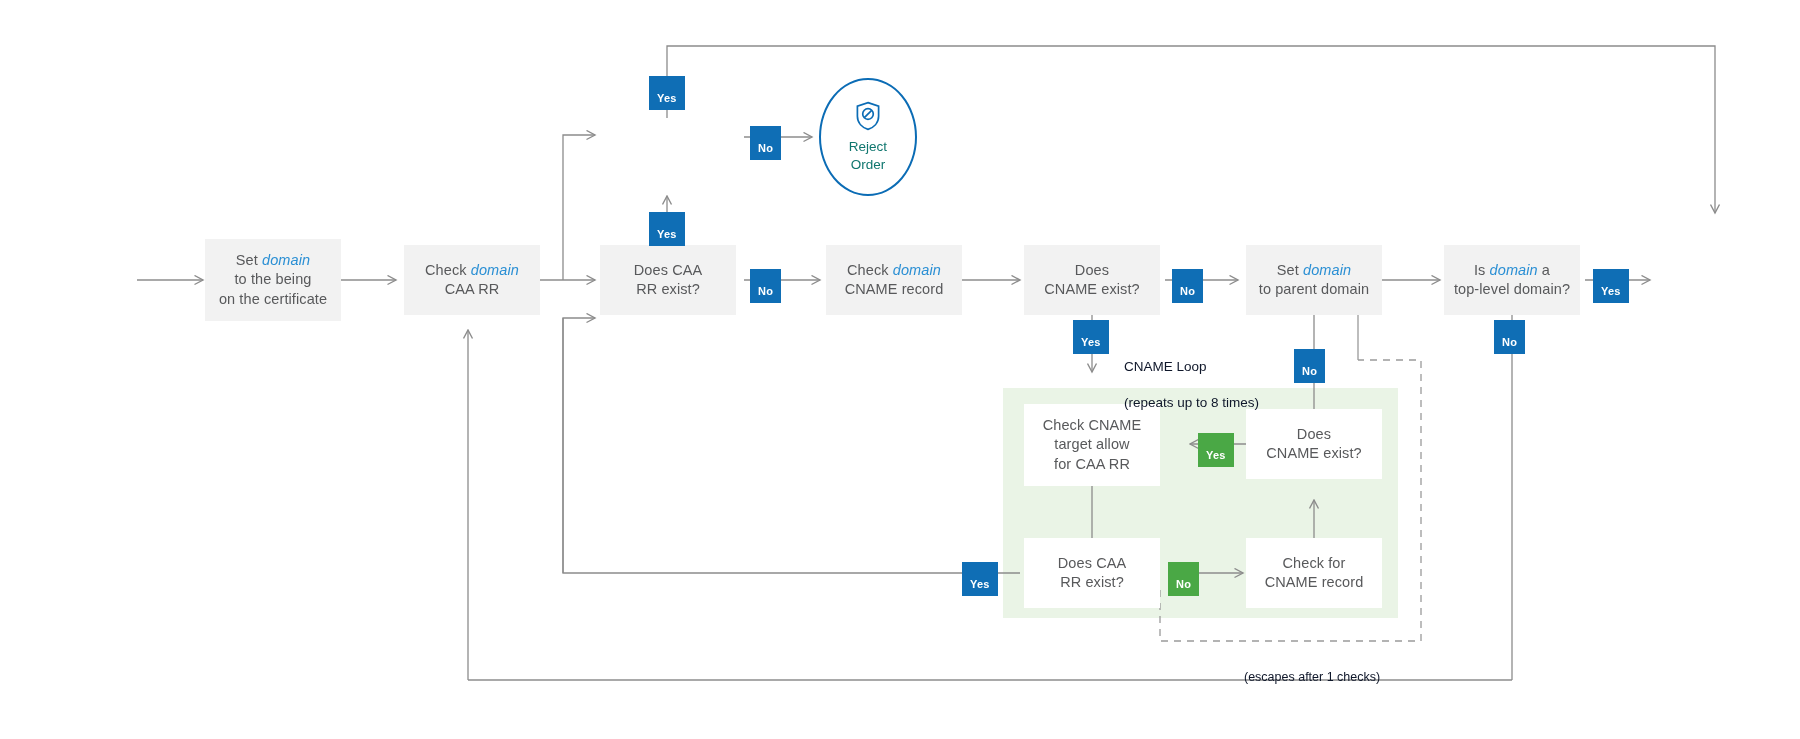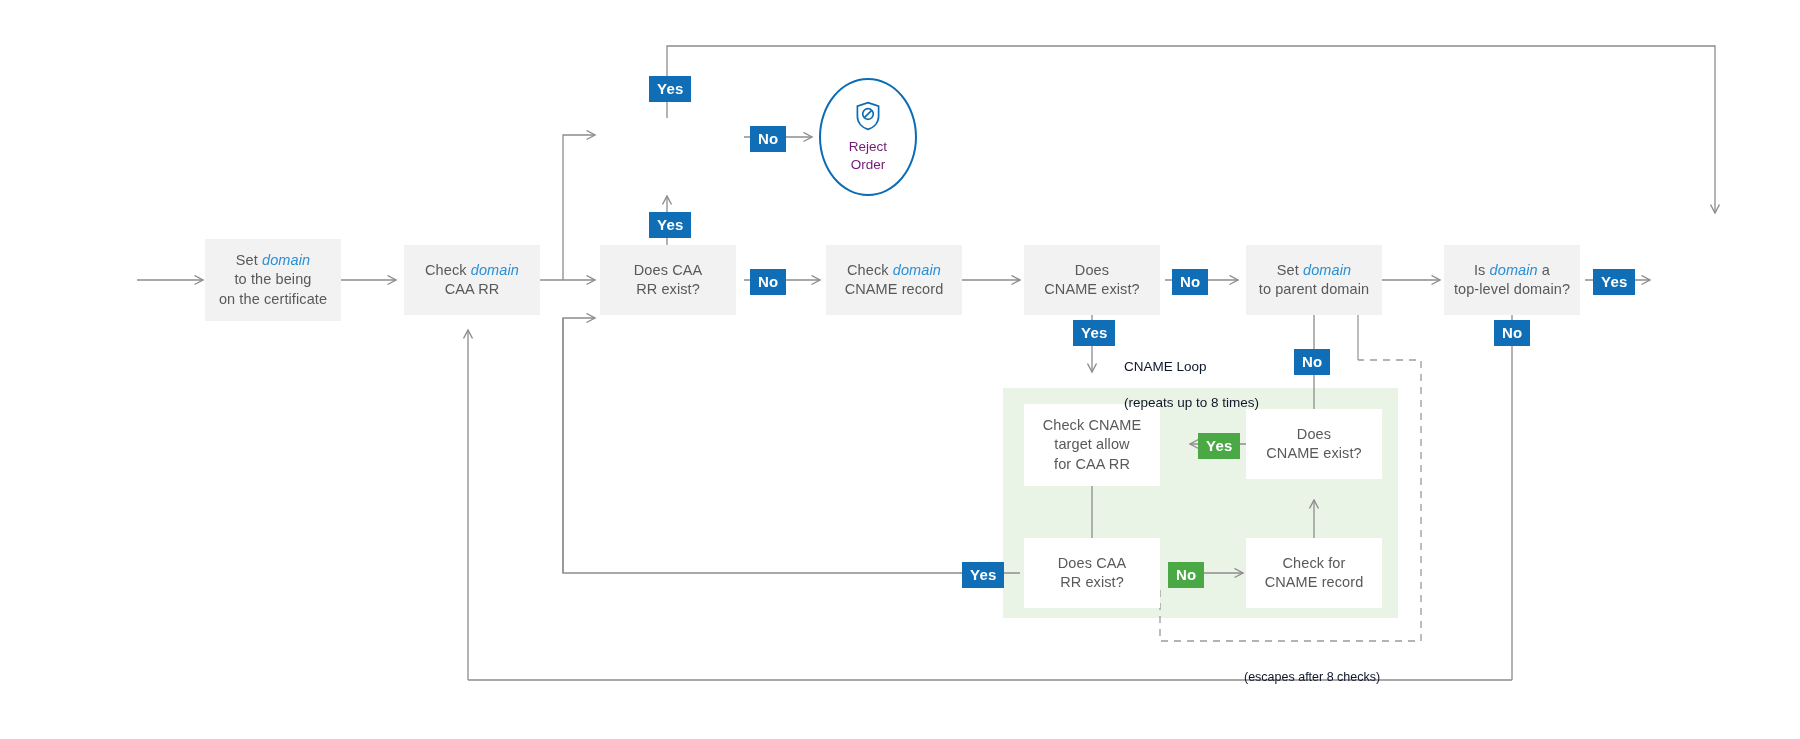--- a/index.html
+++ b/index.html
@@ -57,41 +57,41 @@
   .terminal {
     position: absolute;
     box-sizing: border-box;
     border: 2px solid #0b6cb5;
     border-radius: 50%;
     background: #ffffff;
     display: flex;
     flex-direction: column;
     align-items: center;
     justify-content: center;
-    color: #701a75;
+    color: #0f766e;
     font-size: 13.5px;
     line-height: 1.28;
     text-align: center;
   }
   .terminal .glyph {
     margin-bottom: 7px;
     line-height: 0;
   }
   .terminal .cap { display: block; }
   .badge {
     position: absolute;
     box-sizing: border-box;
     color: #ffffff;
-    font-size: 15px;
+    font-size: 11px;
     font-weight: 600;
     line-height: 1;
     display: flex;
     align-items: center;
     justify-content: center;
-    padding: 5px 8px 6px 8px;
+    padding: 17px 8px 6px 8px;
     letter-spacing: .2px;
   }
   .badge.blue  { background: #0f6eb5; }
   .badge.green { background: #4aa845; }
   .caption {
     position: absolute;
     color: #0f172a;
     font-size: 13.5px;
     line-height: 1.34;
     white-space: pre-line;
@@ -318,17 +318,17 @@
   <div class="badge green" style="left:1168px; top:562px;">
       <span>No</span>
     </div>
 
   <div class="caption" style="left:1124px; top:340px;">
     <div>CNAME Loop</div>
     <div>(repeats up to 8 times)</div>
   </div>
 
   <div class="caption small" style="left:1244px; top:652px;">
-    <span>(escapes after 8 checks)</span>
+    <span>(escapes after 1 checks)</span>
   </div>
 
 
 </div>
 
 </body></html>

